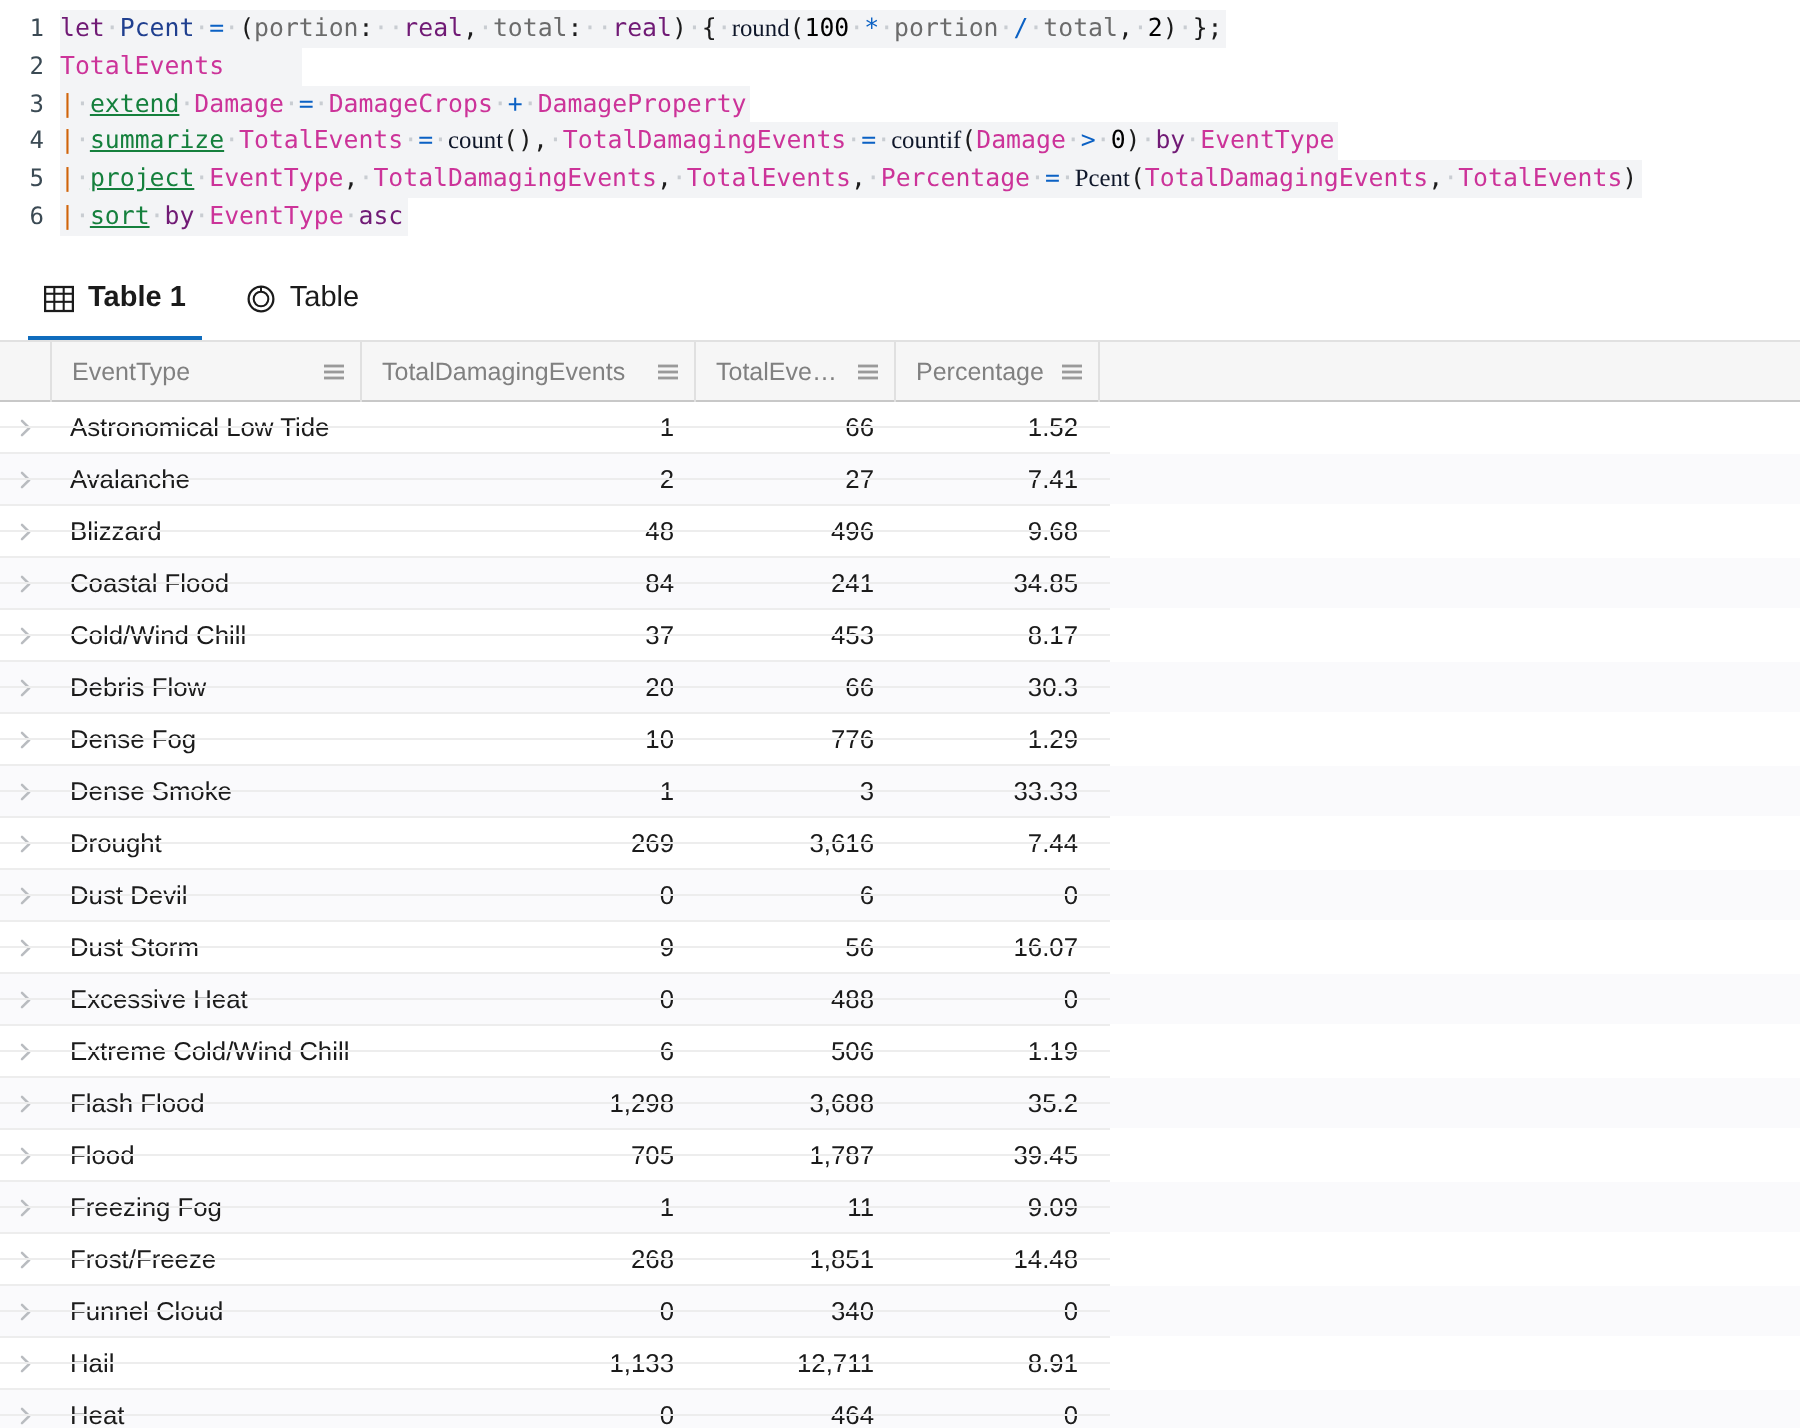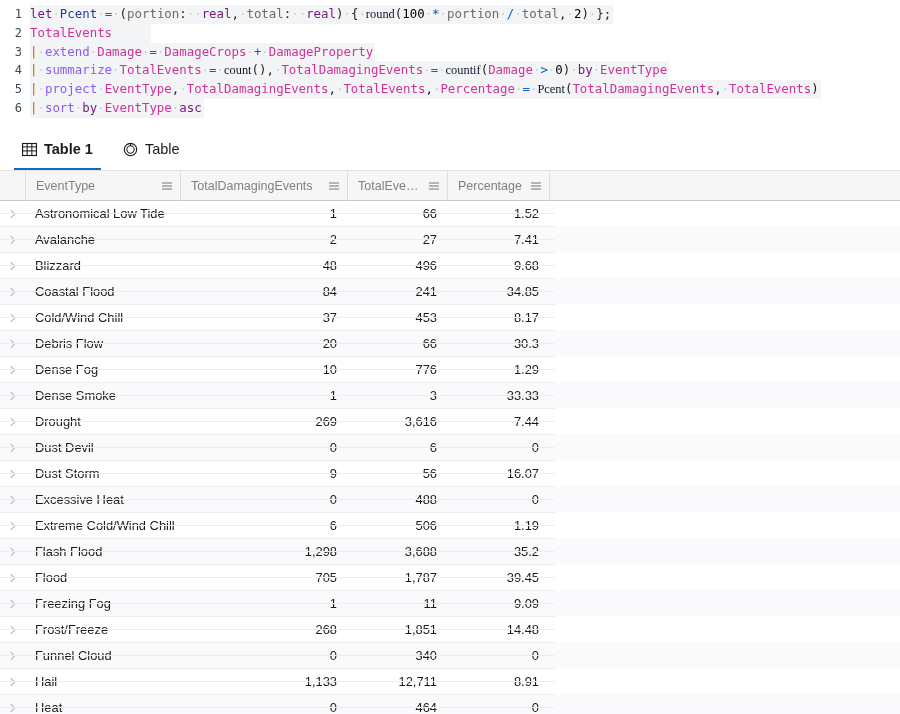--- a/index.html
+++ b/index.html
@@ -37,21 +37,21 @@
     font-size: 12px;
     user-select: none;
   }
   .code-text {
     background: #f3f4f6;
     padding-right: 2px;
     white-space: pre;
   }
   
   .t-kw    { color: #701a75; }          
-  .t-cmd   { color: #8b5cf6; }          
+  .t-cmd   { color: #15803d; text-decoration: underline; }          
   .t-fn    { color: #0f172a; font-family: Liberation Serif, serif; }          
   .t-col   { color: #cc3399; }          
   .t-num   { color: #000000; }          
   .t-var   { color: #6b6b6b; }          
   .t-op    { color: #0b61c4; }          
   .t-pun   { color: #1c1c1c; }          
   .t-pipe  { color: #d1640a; }          
   .t-id    { color: #1f3f8f; }          
   .ws      { color: #c9cdd2; }          
 

